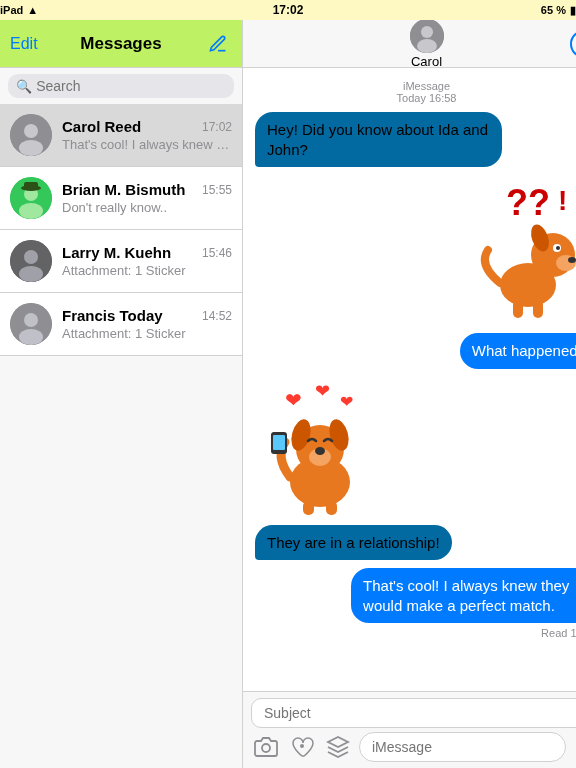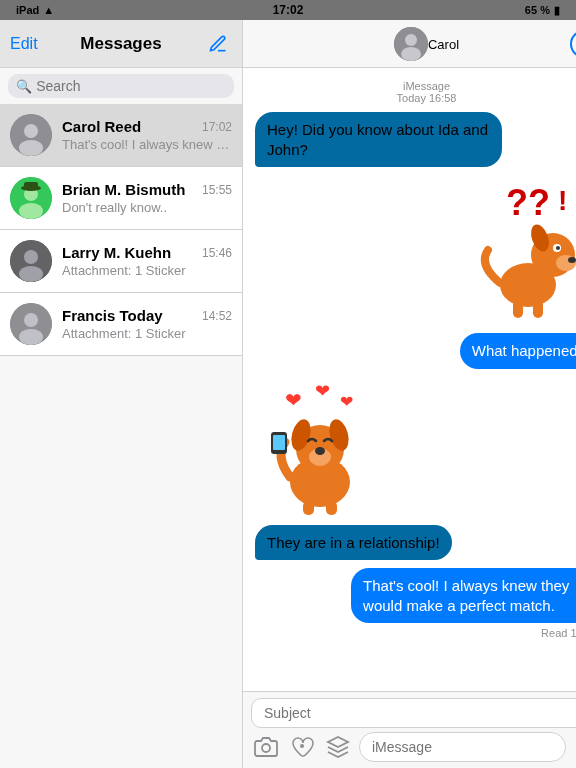--- a/index.html
+++ b/index.html
@@ -9,25 +9,25 @@
       font-family: -apple-system, 'Helvetica Neue', Arial, sans-serif;
       background: #fff;
       overflow: hidden;
       display: flex;
       flex-direction: column;
     }
 
     
     .status-bar {
       height: 20px;
-      background: #737373;
+      background: #fef9c3;
       display: flex;
       align-items: center;
       justify-content: space-between;
-      padding: 0 16px;
+      padding: 0 0;
       font-size: 11px;
       font-weight: 600;
       flex-shrink: 0;
     }
     .status-bar-left { display: flex; align-items: center; gap: 4px; }
     .status-bar-center { position: absolute; left: 50%; transform: translateX(-50%); font-size: 12px; font-weight: 600; }
     .status-bar-right { display: flex; gap: 4px; }
 
     
     .main-content {
@@ -41,21 +41,21 @@
       width: 243px;
       background: #f7f7f7;
       display: flex;
       flex-direction: column;
       border-right: 1px solid #d1d1d1;
       flex-shrink: 0;
     }
 
     .left-header {
       height: 48px;
-      background: #e5e5e5;
+      background: #bef264;
       display: flex;
       align-items: center;
       justify-content: space-between;
       padding: 0 10px;
       border-bottom: 1px solid #d1d1d1;
     }
 
     .left-header-title {
       font-size: 17px;
       font-weight: 600;
@@ -224,21 +224,21 @@
     .contact-name-header {
       font-size: 13px;
       color: #000;
       font-weight: 500;
       text-align: center;
       margin-top: 1px;
     }
 
     .contact-header-center {
       display: flex;
-      flex-direction: row;
+      flex-direction: column;
       align-items: center;
     }
 
     .info-btn {
       position: absolute;
       right: 12px;
       width: 28px;
       height: 28px;
       border-radius: 50%;
       border: 2px solid #007aff;

